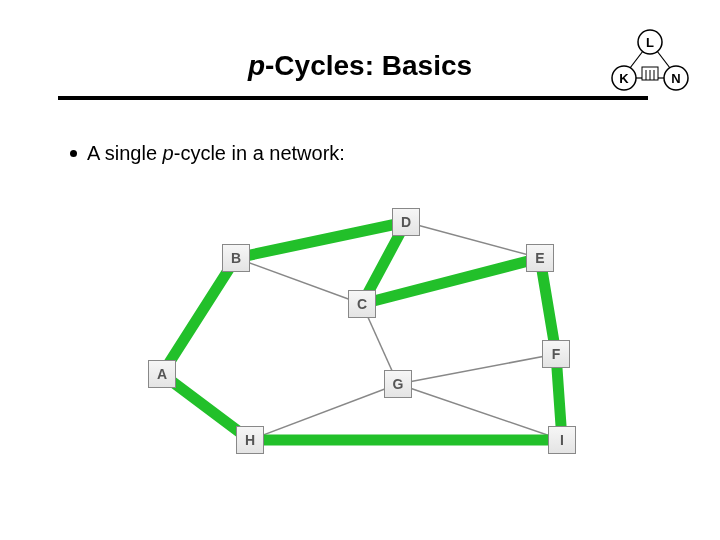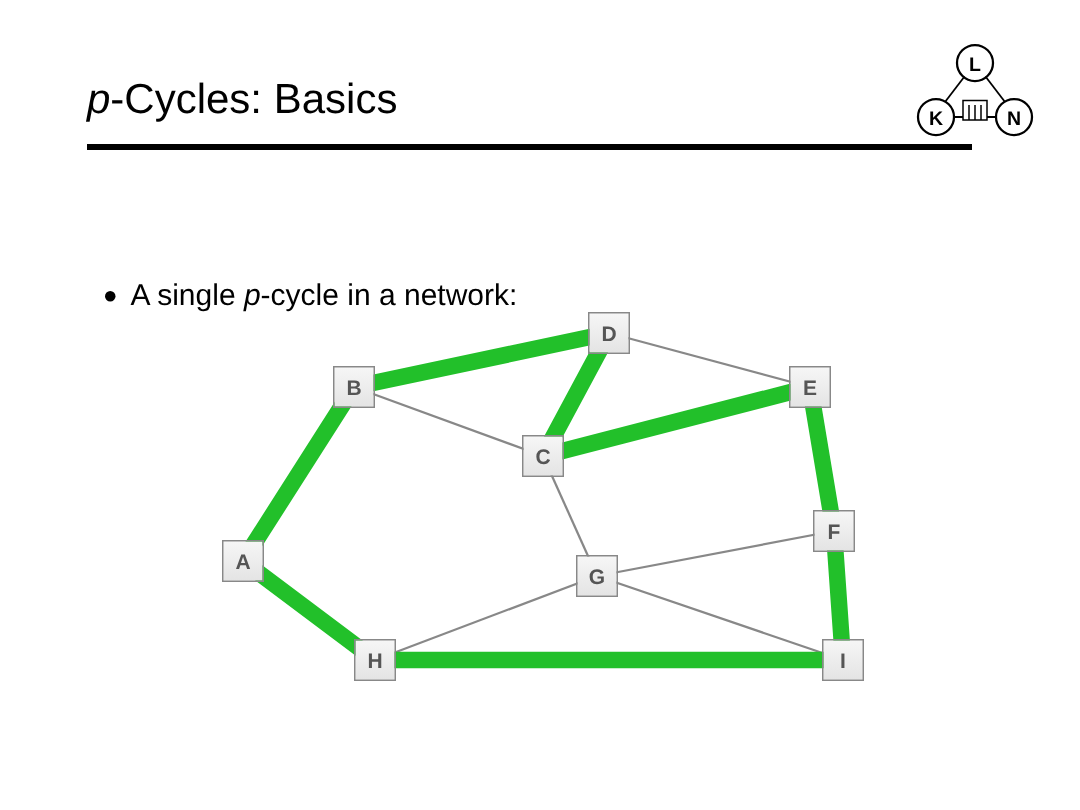--- a/index.html
+++ b/index.html
@@ -12,40 +12,40 @@
     overflow: hidden;
   }
   .header {
     position: absolute;
     left: 58px;
     top: 50px;
     right: 58px;
   }
   .title {
     font-size: 28px;
-    font-weight: normal;
+    font-weight: bold;
     color: #000;
+    text-align: center;
   }
   .title .italic { font-style: italic; }
   .hr {
     position: absolute;
     left: 58px;
     top: 96px;
     width: 590px;
     height: 4px;
     background: #000;
   }
   .bullet-row {
     position: absolute;
     left: 70px;
     top: 142px;
     display: flex;
     align-items: center;
     gap: 10px;
-    margin-top: 44px;
   }
   .bullet-dot {
     width: 7px;
     height: 7px;
     background: #000;
     border-radius: 50%;
     flex: none;
   }
   .bullet-text {
     font-size: 20px;

